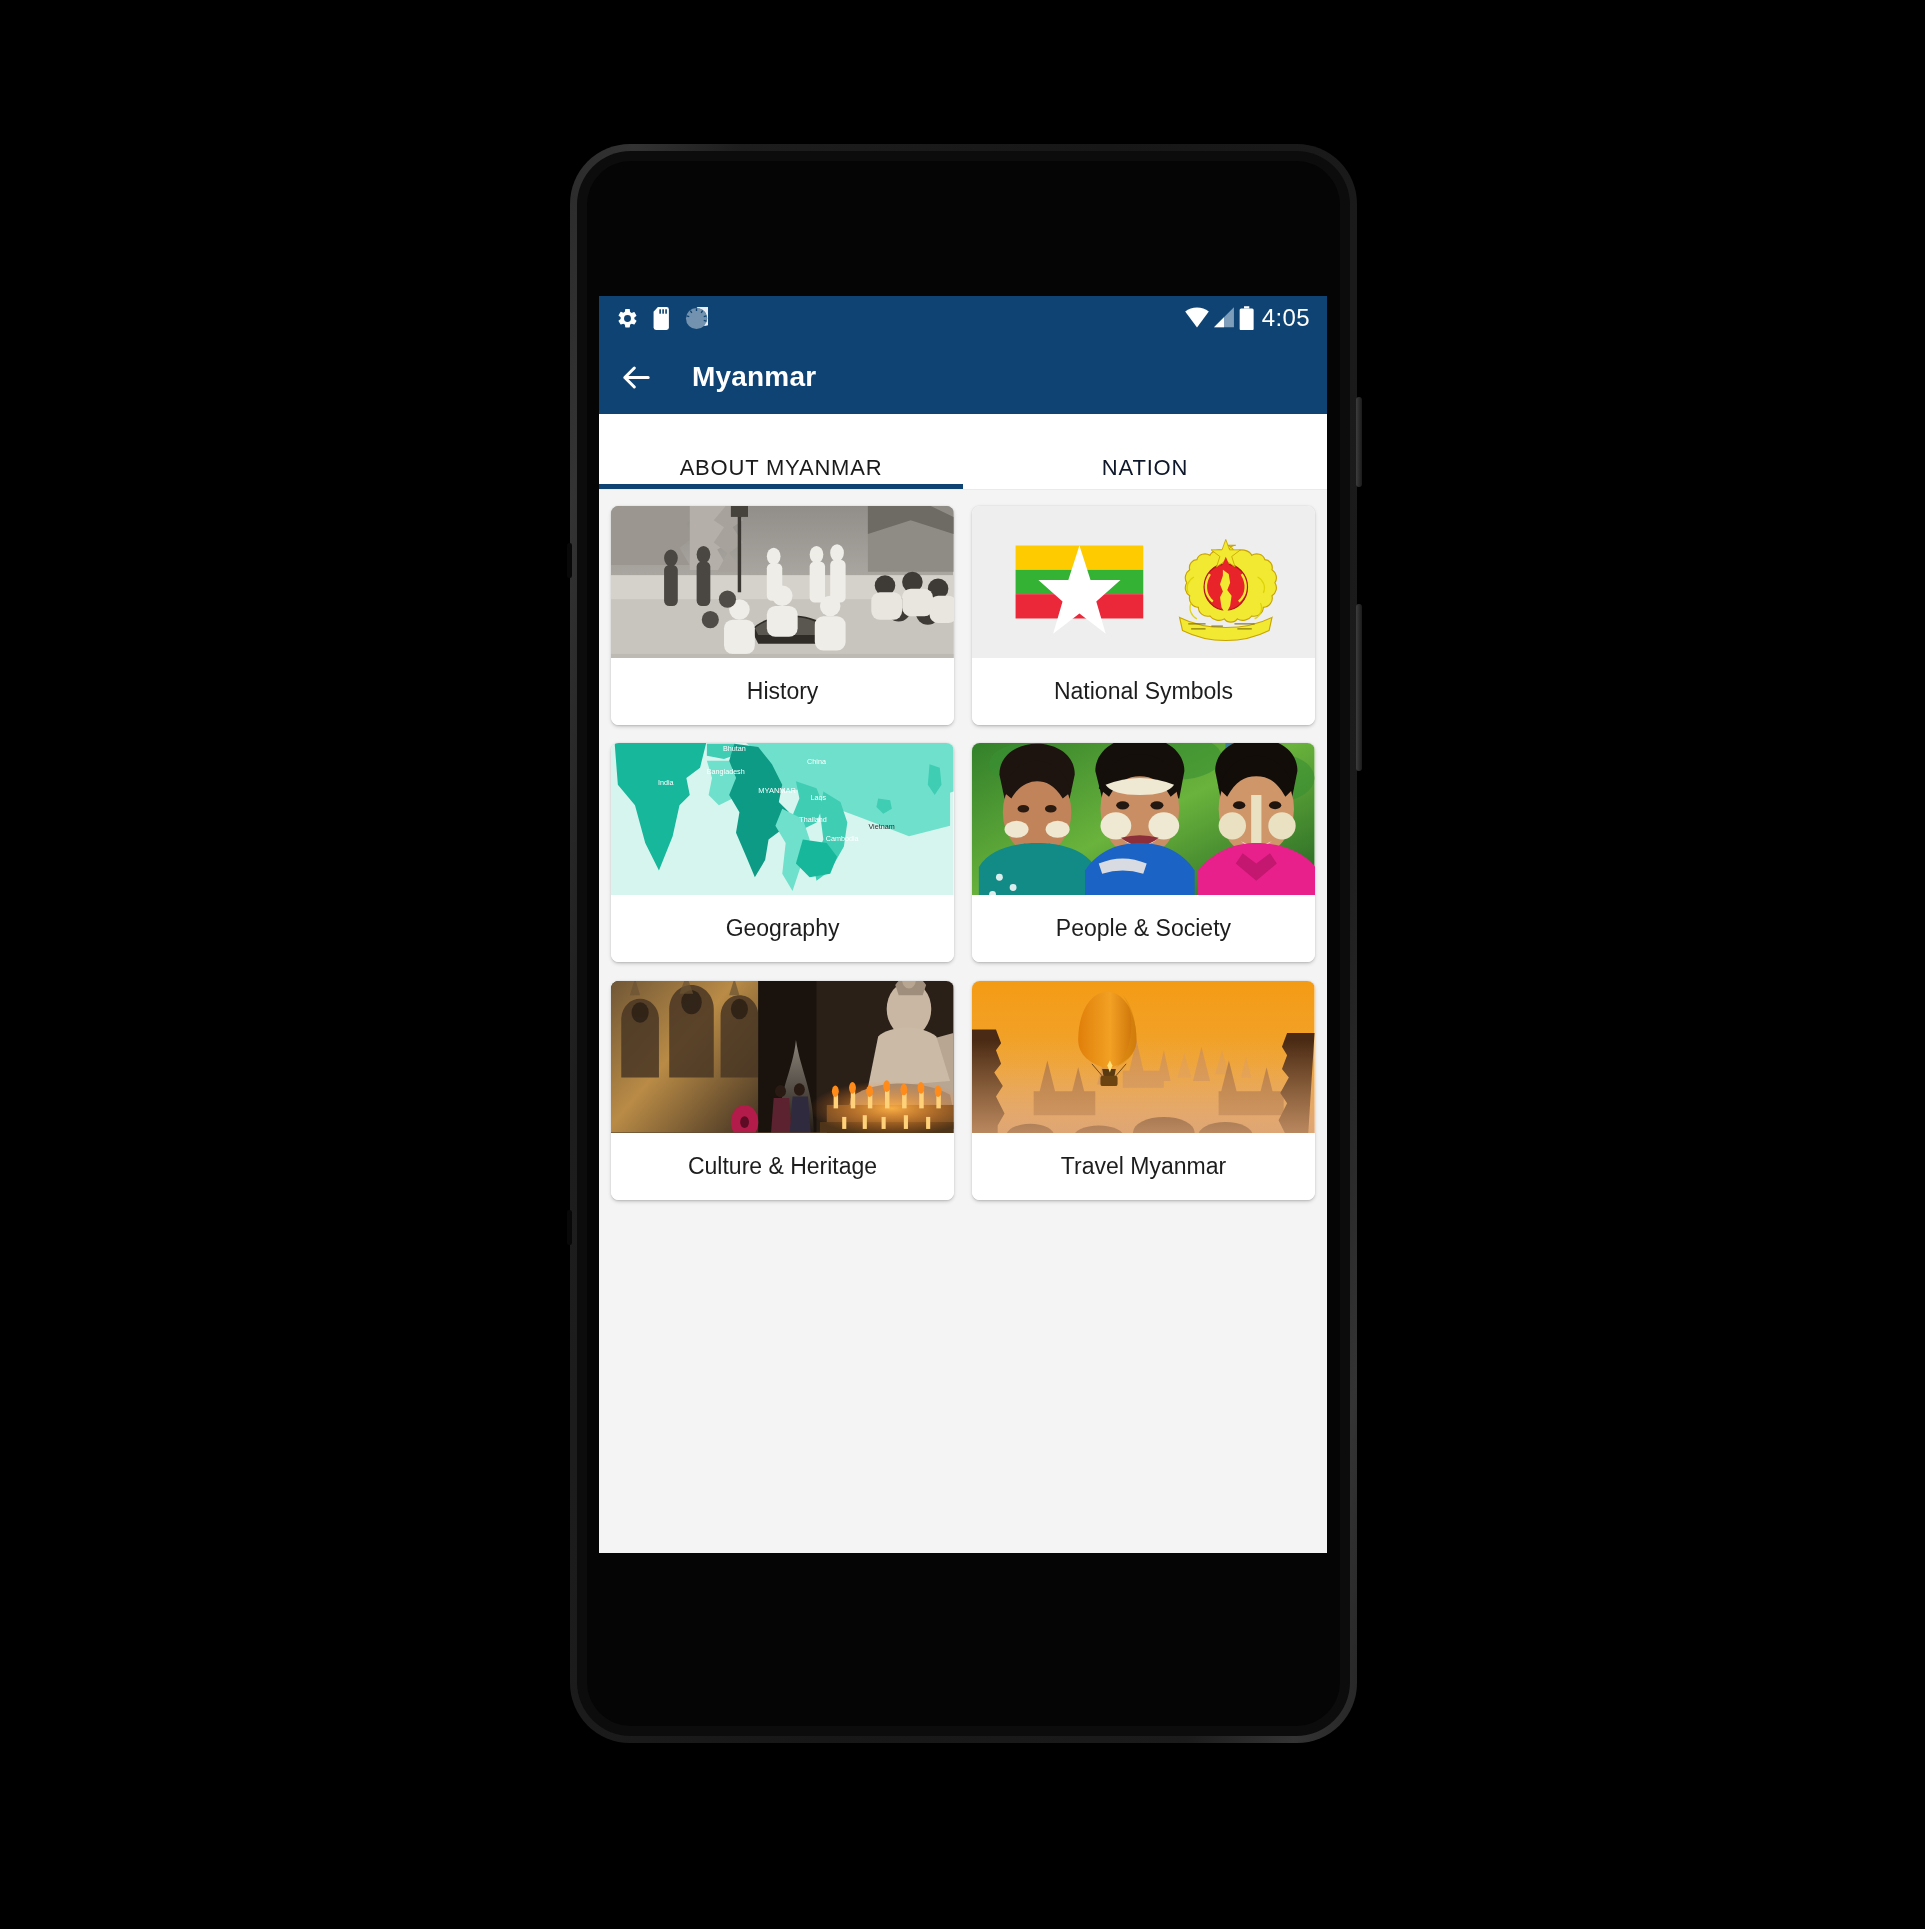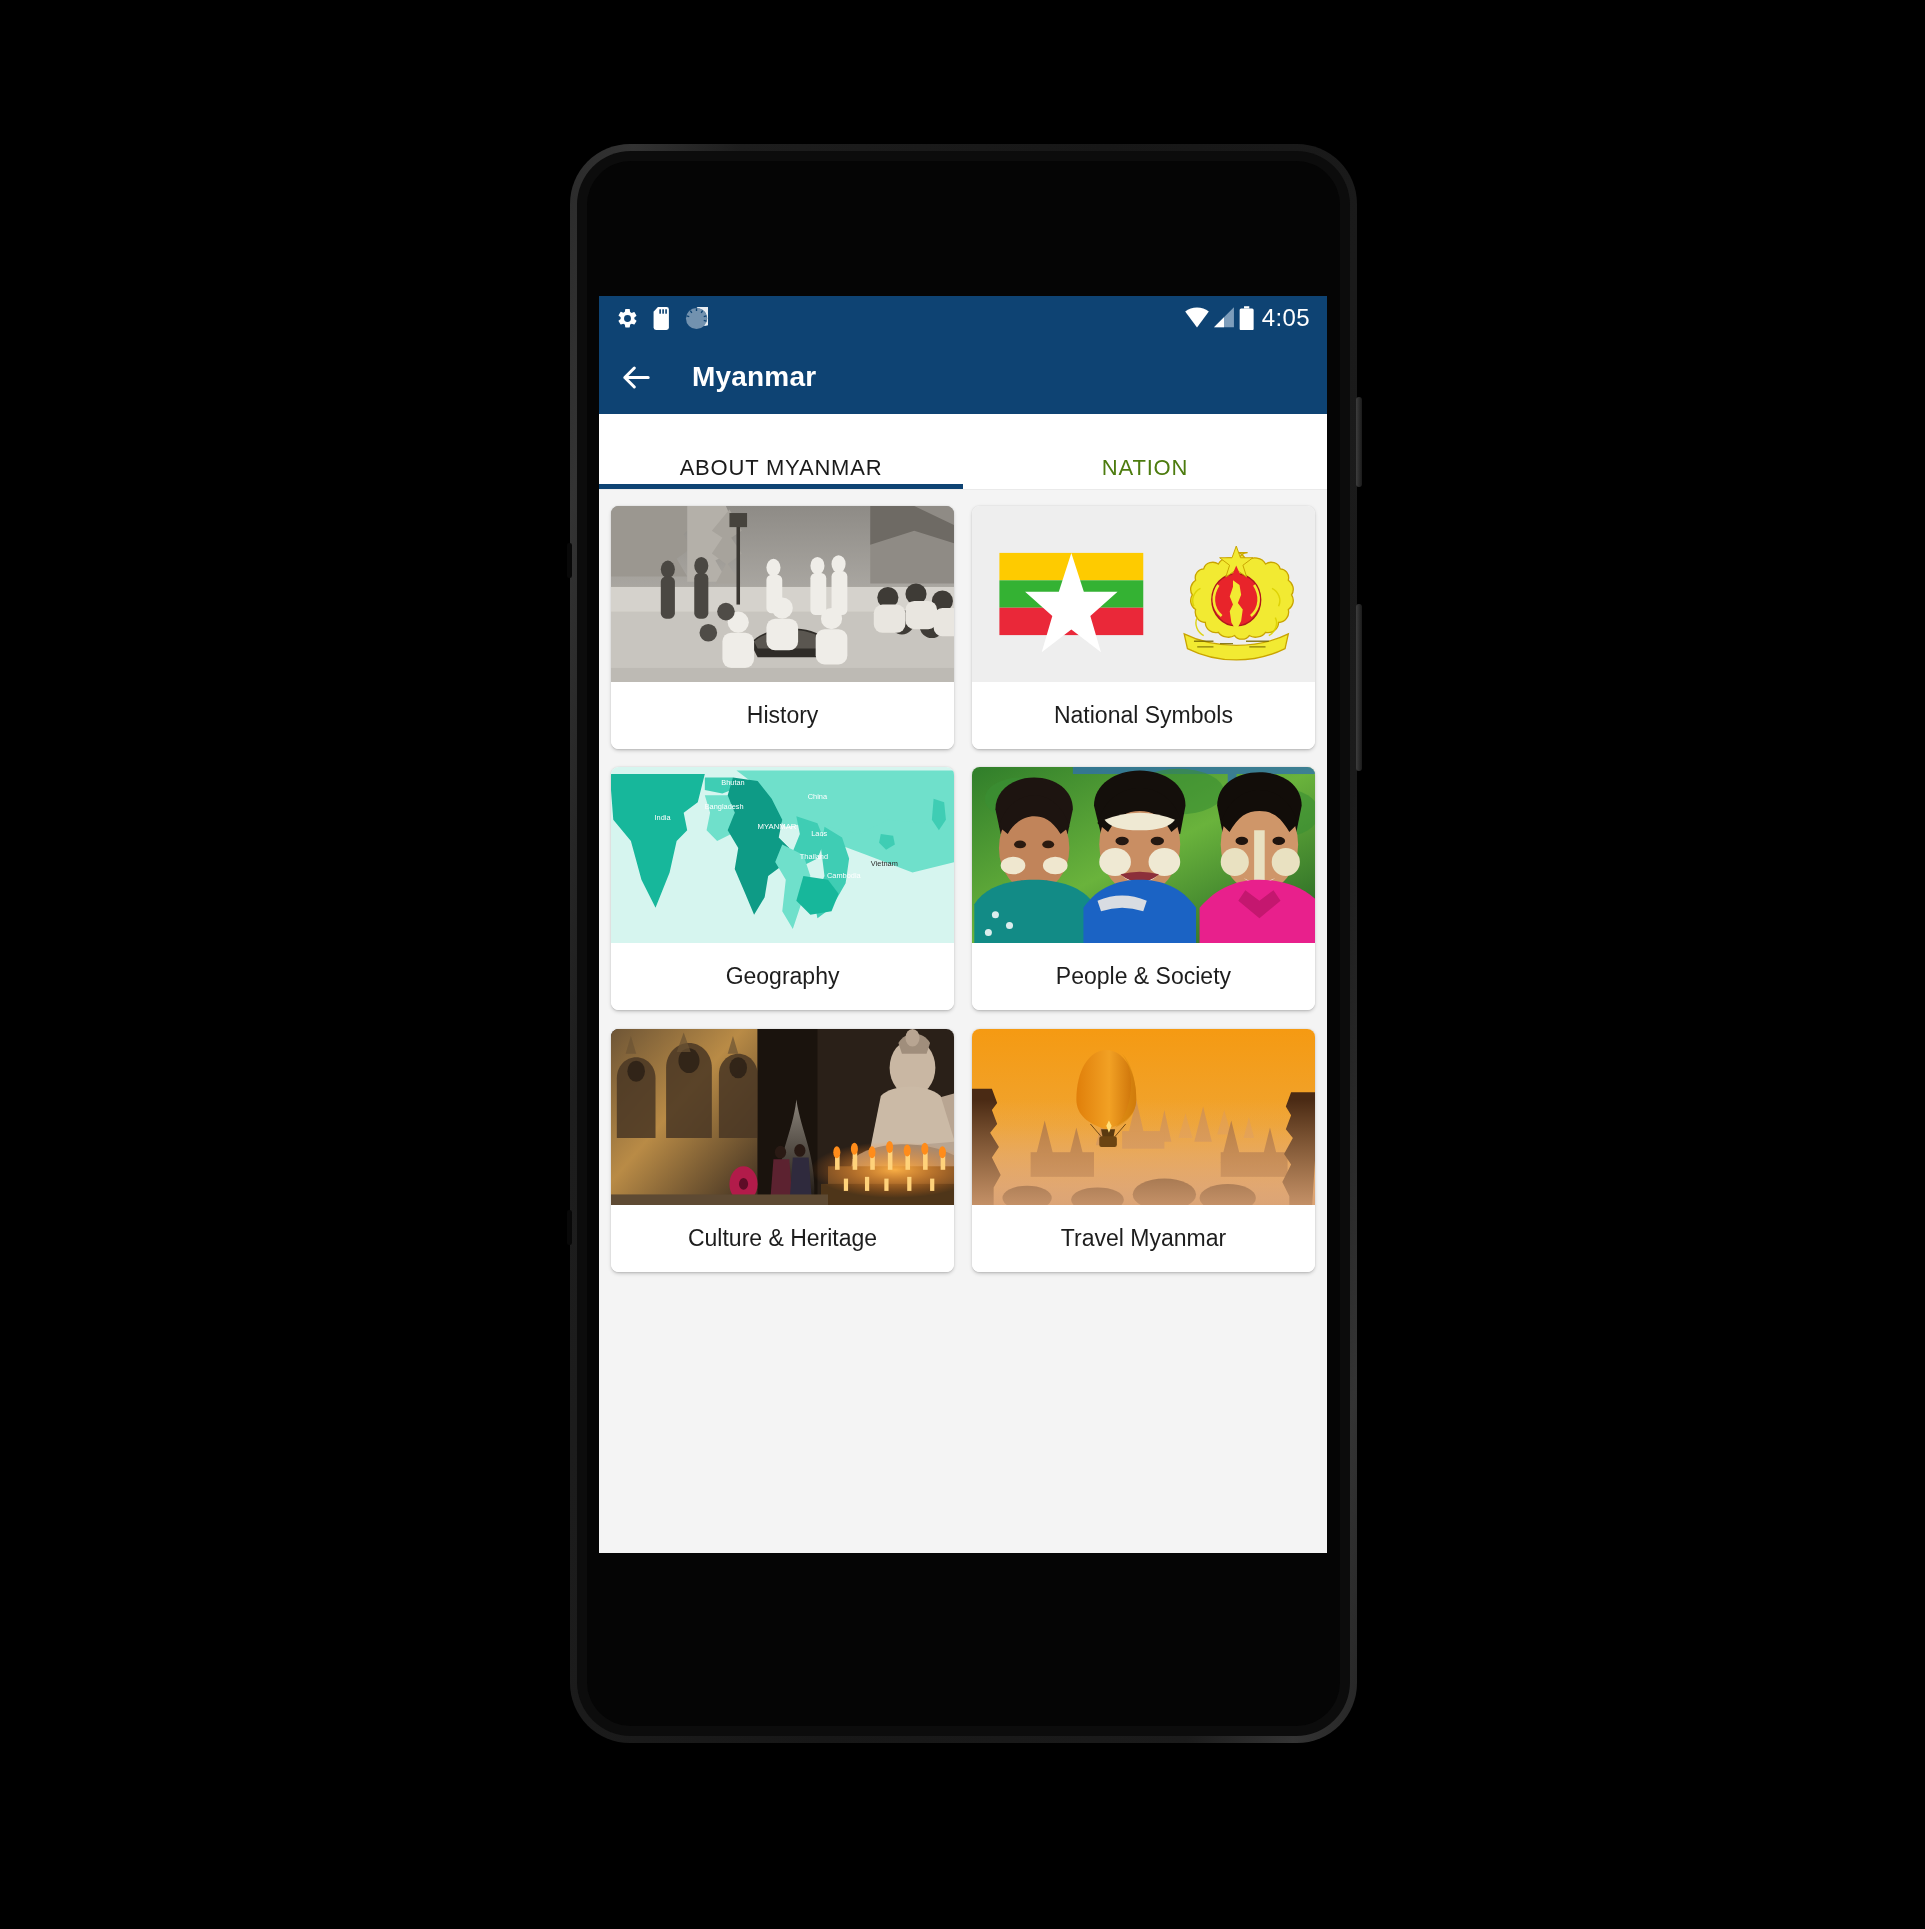--- a/index.html
+++ b/index.html
@@ -109,21 +109,21 @@
   
   #tab-bar {
     height: 75px; background: #fff; display: flex; position: relative;
     box-shadow: 0 0.8px 0 rgba(0,0,0,.05);
   }
   .tab {
     flex: 1; display: flex; align-items: center; justify-content: center;
     font-size: 22px; letter-spacing: 0.8px; cursor: pointer; user-select: none; margin-top: 33px;
   }
   .tab.active { color: #1a1a1a; }
-  .tab.inactive { color: #4d7c0f; }
+  .tab.inactive { color: #0f172a; }
   #tab-indicator {
     position: absolute; left: 0; bottom: 0;
     width: 50%; height: 4.6px; background: #0e4373;
   }
 
   
   #content {
     background: #f4f4f4;
     height: calc(100% - 44px - 74px - 75px);
     padding: 17px 12.3px 0 12.3px;
@@ -132,21 +132,21 @@
   .grid { display: grid; grid-template-columns: 1fr 1fr; gap: 18.4px 18.4px; }
 
   .card {
     background: #fff;
     border-radius: 7.7px;
     overflow: hidden;
     box-shadow: 0 1.5px 3.8px rgba(0,0,0,.16), 0 0.8px 1.5px rgba(0,0,0,.10);
     cursor: pointer;
     display: flex; flex-direction: column;
   }
-  .card-thumb { width: 100%; height: 176px; position: relative; overflow: hidden; }
+  .card-thumb { width: 100%; height: 152px; position: relative; overflow: hidden; }
   .card-label {
     height: 67px; display: flex; align-items: center; justify-content: center;
     font-size: 23px; color: #1d1d1d; background: #fff; text-align: center;
     padding: 0 8px;
   }
 
   
   .thumb-svg { width: 100%; height: 100%; display: block; }
 </style>
 </head>

